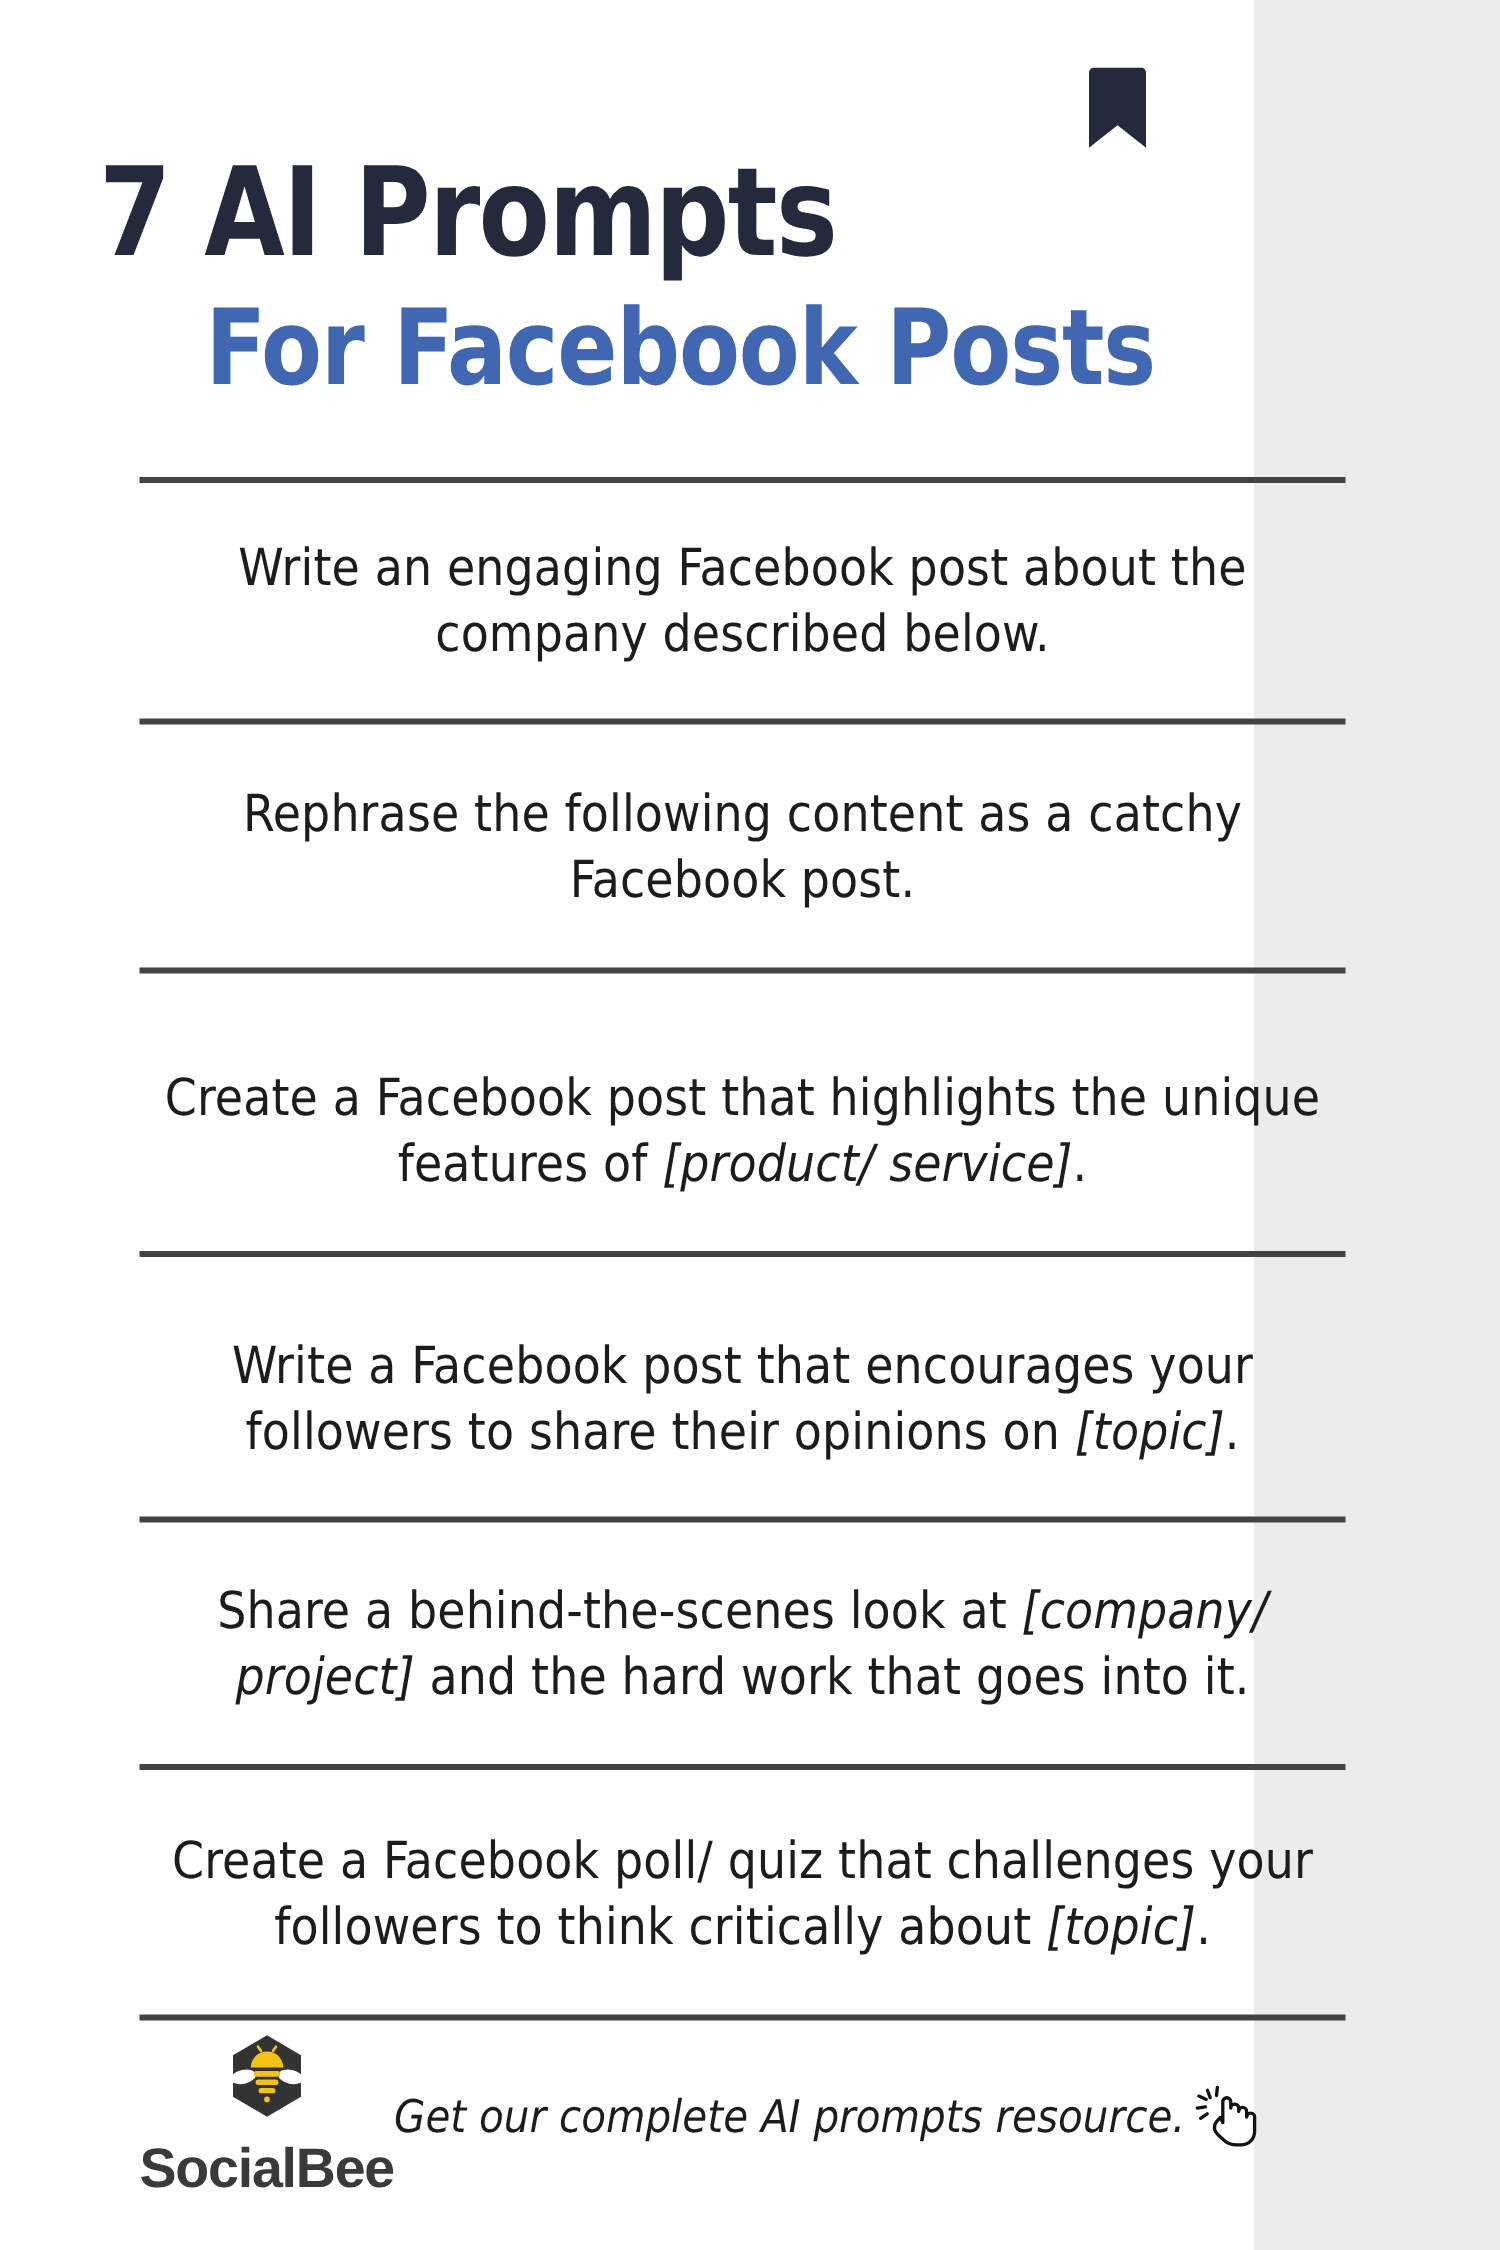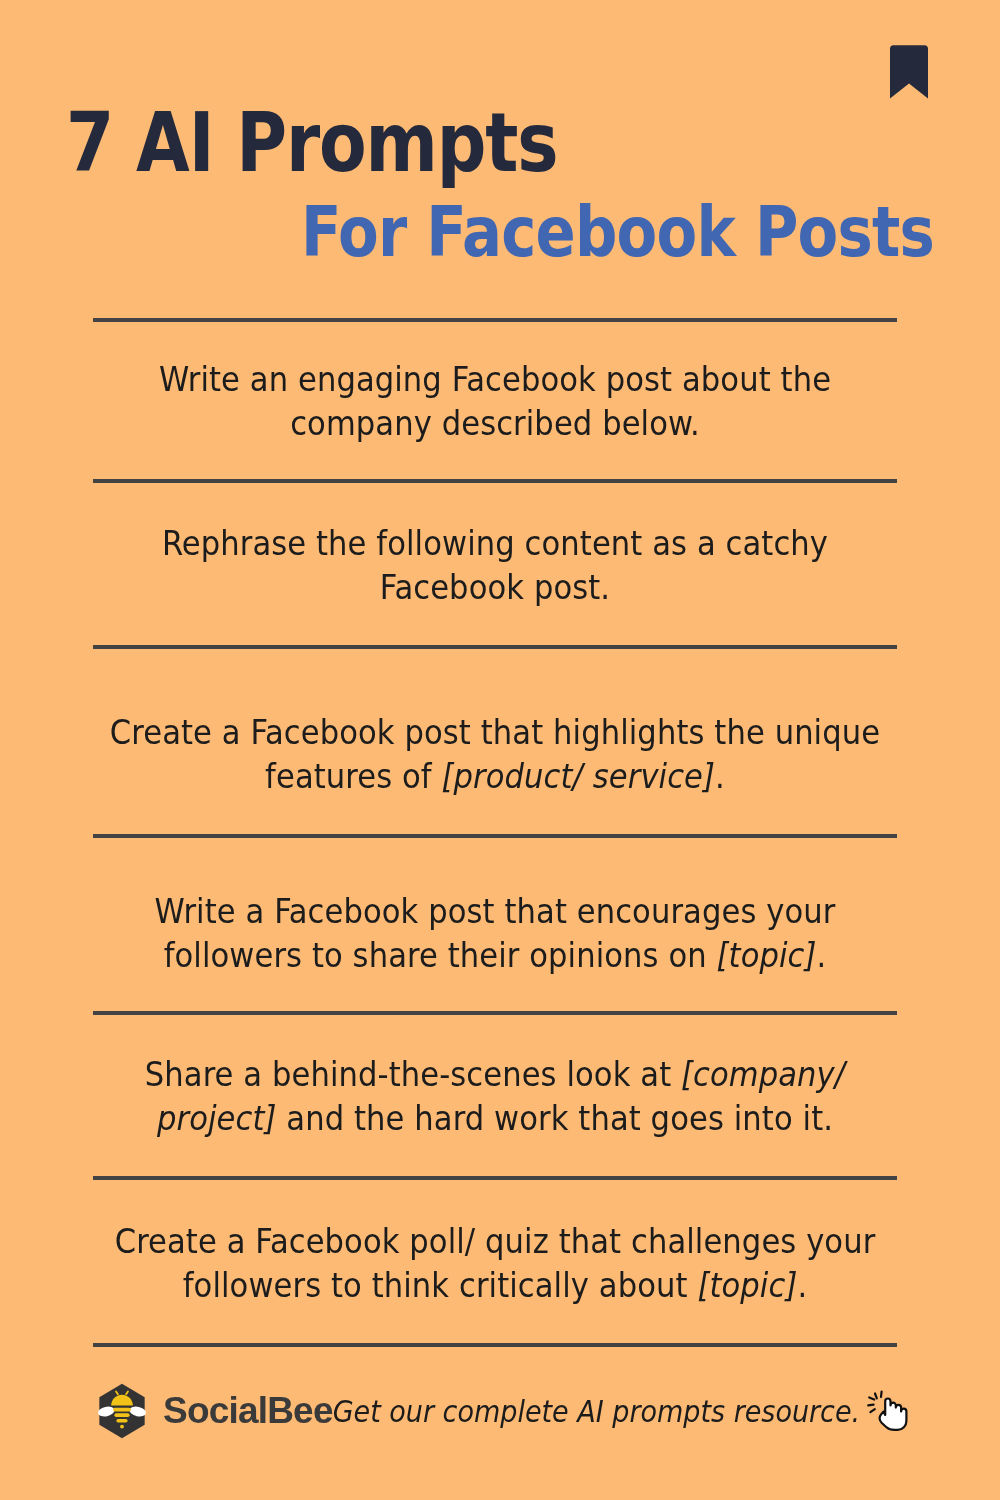--- a/index.html
+++ b/index.html
@@ -9,23 +9,23 @@
   }
   body {
     width: 1000px;
     height: 1500px;
     background: #ECECEC;
     font-family: "Liberation Sans", sans-serif;
     overflow: hidden;
   }
   .poster {
     position: relative;
-    width: 1000px;
+    width: 836px;
     height: 1500px;
-    background: #fdba74;
+    background: #ffffff;
     box-sizing: border-box;
   }
 
   
   .bookmark-wrap {
     position: absolute;
     top: 44px;
     right: 68px;
     width: 46px;
     height: 56px;
@@ -104,20 +104,21 @@
     top: 1366px;
     height: 90px;
     display: flex;
     align-items: center;
     justify-content: space-between;
   }
   .brand {
     display: flex;
     align-items: center;
     gap: 12px;
+    flex-direction: column;
   }
   .brand-mark { width: 58px; height: 58px; display: block; }
   .brand-name {
     font-family: "Liberation Sans", sans-serif;
     font-weight: 700;
     font-size: 37px;
     letter-spacing: -0.8px;
     color: #3A3A3A;
   }
   .cta {

